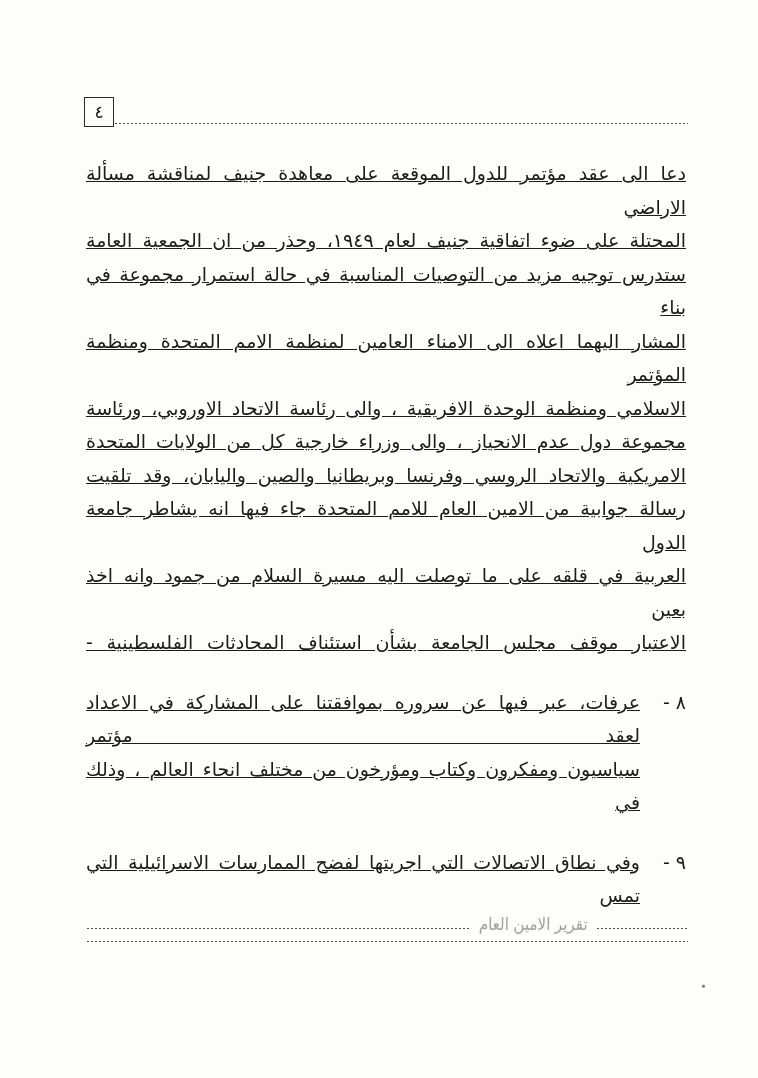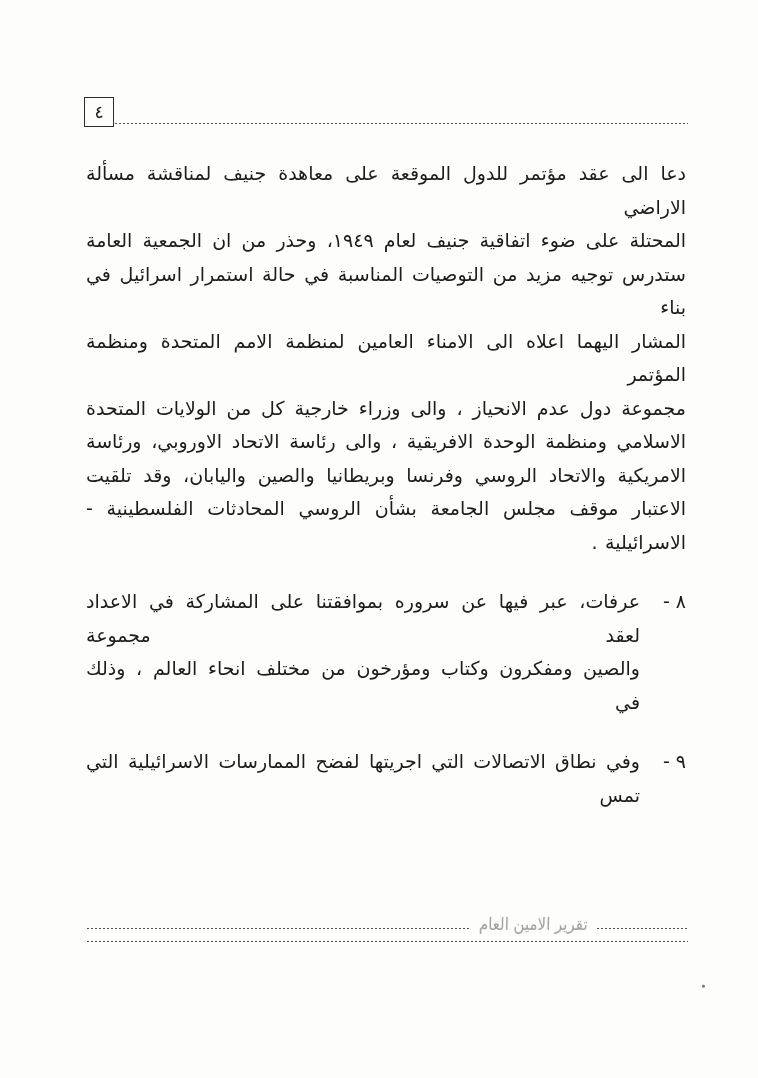--- a/index.html
+++ b/index.html
@@ -40,20 +40,21 @@
     line-height:33.5px;
     letter-spacing:0.1px;
   }
   .para{margin-bottom:26px;}
   .para.numbered{margin-right:46px;position:relative;}
   .marker{position:absolute;right:-46px;top:0;white-space:nowrap;}
   .line{
     text-align:justify;
     text-align-last:justify;
     word-spacing:1.5px;
+    text-decoration:underline;
   }
   .line.last{text-align-last:auto;}
   
   .footer{position:absolute;left:86px;right:70px;top:915px;}
   .footer-row1{display:flex;align-items:center;gap:8px;}
   .footer-row1 .rule-left{flex:1;margin-top:8px;}
   .footer-row1 .rule-right{width:92px;margin-top:8px;}
   .stamp{
     color:#9b9b9b;
     font-size:15px;
@@ -79,32 +80,33 @@
     <div class="pagenum-box">
       <span>٤</span>
     </div>
     <div class="rule dotted"></div>
   </div>
 
   <div class="content">
       <div class="para">
         <div class="line">دعا الى عقد مؤتمر للدول الموقعة على معاهدة جنيف لمناقشة مسألة الاراضي</div>
         <div class="line">المحتلة على ضوء اتفاقية جنيف لعام ١٩٤٩، وحذر من ان الجمعية العامة</div>
-        <div class="line">ستدرس توجيه مزيد من التوصيات المناسبة في حالة استمرار اسرائيل في بناء</div>
+        <div class="line">ستدرس توجيه مزيد من التوصيات المناسبة في حالة استمرار مجموعة في بناء</div>
         <div class="line">المشار اليهما اعلاه الى الامناء العامين لمنظمة الامم المتحدة ومنظمة المؤتمر</div>
+        <div class="line">الاسلامي ومنظمة الوحدة الافريقية ، والى رئاسة الاتحاد الاوروبي، ورئاسة</div>
         <div class="line">مجموعة دول عدم الانحياز ، والى وزراء خارجية كل من الولايات المتحدة</div>
-        <div class="line">الاسلامي ومنظمة الوحدة الافريقية ، والى رئاسة الاتحاد الاوروبي، ورئاسة</div>
         <div class="line">الامريكية والاتحاد الروسي وفرنسا وبريطانيا والصين واليابان، وقد تلقيت</div>
-        <div class="line">الاعتبار موقف مجلس الجامعة بشأن الروسي المحادثات الفلسطينية -</div>
-        <div class="line last">الاسرائيلية .</div>
+        <div class="line">رسالة جوابية من الامين العام للامم المتحدة جاء فيها انه يشاطر جامعة الدول</div>
+        <div class="line">العربية في قلقه على ما توصلت اليه مسيرة السلام من جمود وانه اخذ بعين</div>
+        <div class="line">الاعتبار موقف مجلس الجامعة بشأن استئناف المحادثات الفلسطينية -</div>
       </div>
       <div class="para numbered">
         <span class="marker">٨ -</span>
-        <div class="line">عرفات، عبر فيها عن سروره بموافقتنا على المشاركة في الاعداد لعقد مجموعة</div>
-        <div class="line">والصين ومفكرون وكتاب ومؤرخون من مختلف انحاء العالم ، وذلك في</div>
+        <div class="line">عرفات، عبر فيها عن سروره بموافقتنا على المشاركة في الاعداد لعقد مؤتمر</div>
+        <div class="line">سياسيون ومفكرون وكتاب ومؤرخون من مختلف انحاء العالم ، وذلك في</div>
       </div>
       <div class="para numbered">
         <span class="marker">٩ -</span>
         <div class="line">وفي نطاق الاتصالات التي اجريتها لفضح الممارسات الاسرائيلية التي تمس</div>
       </div>
     </div>
 
   <div class="footer">
     <div class="footer-row1">
       <div class="rule-left dotted"></div>

